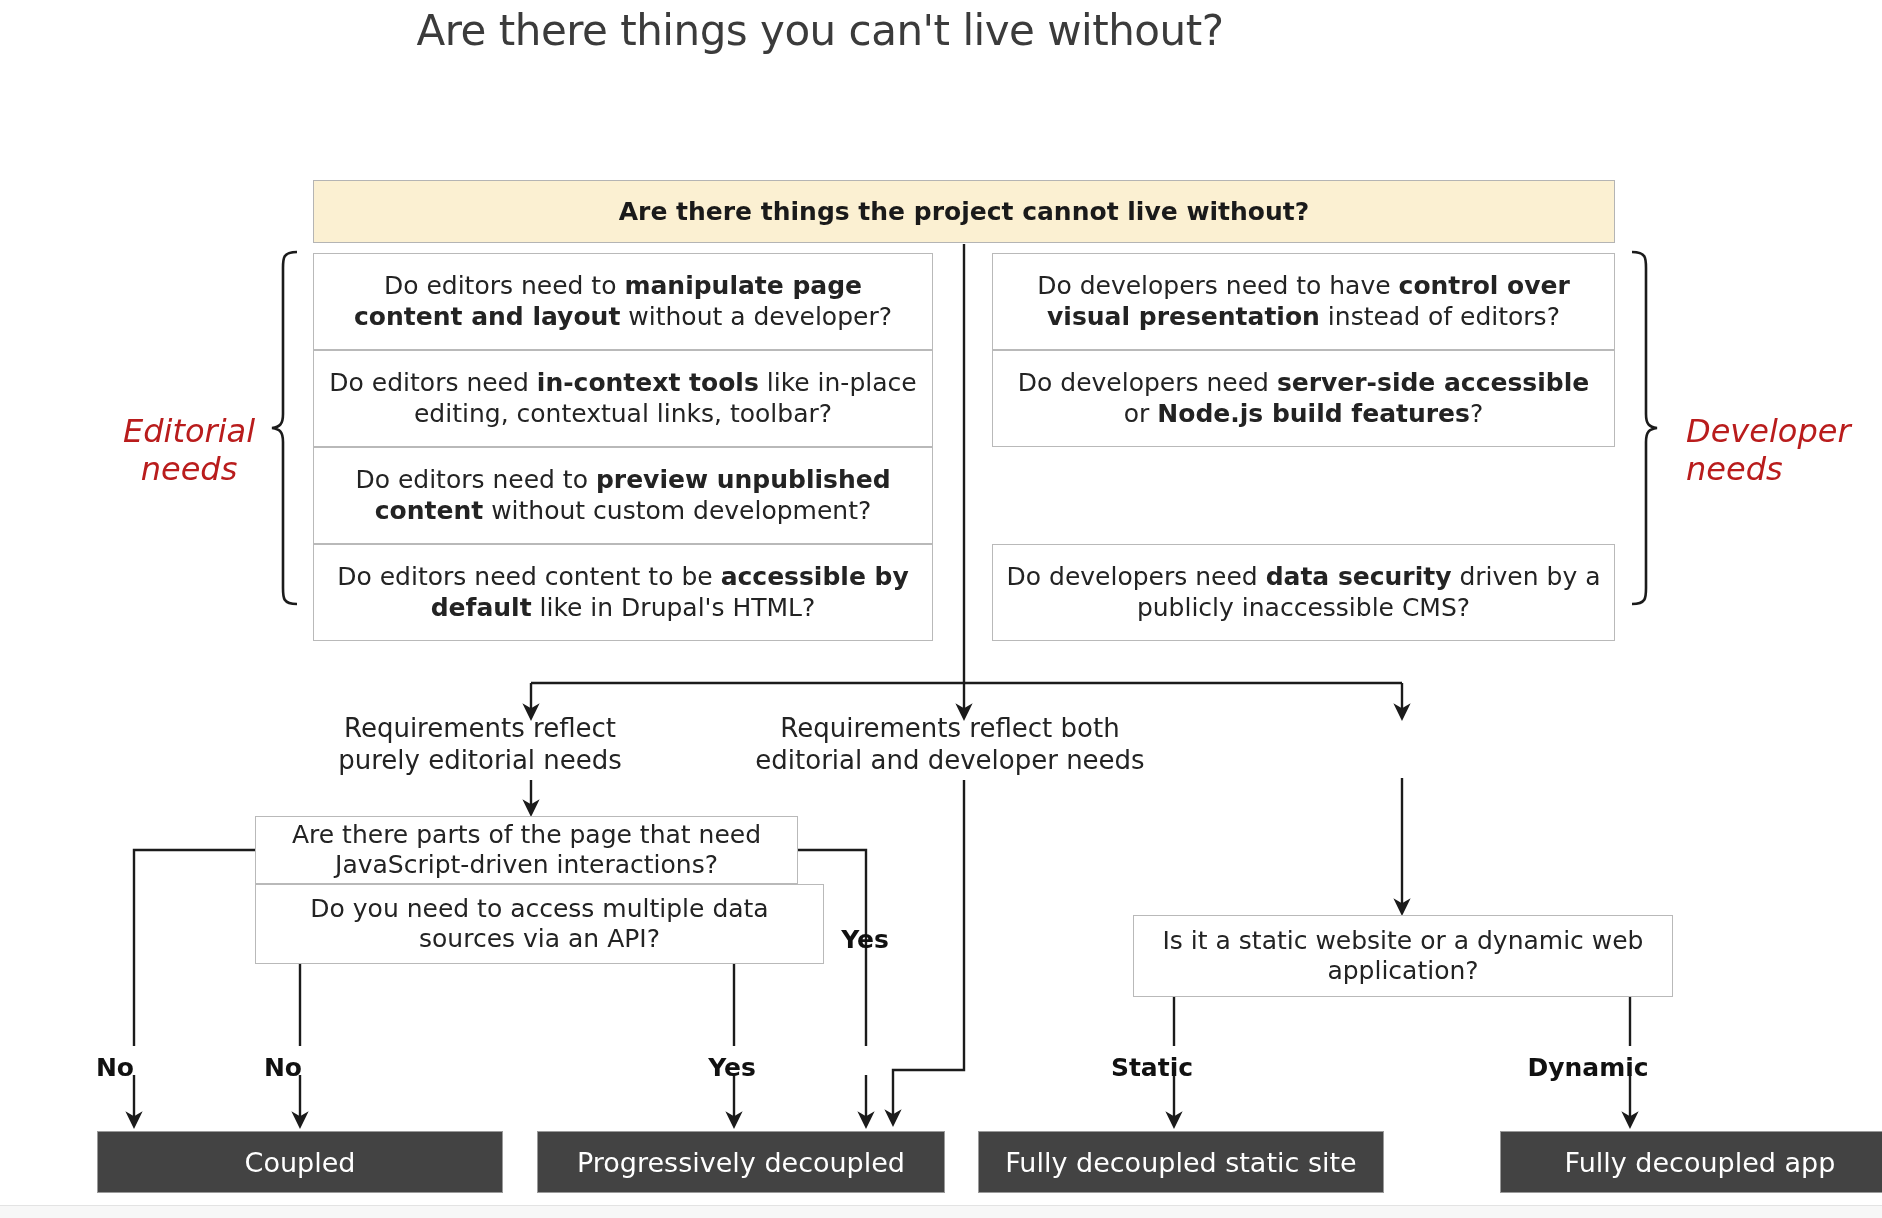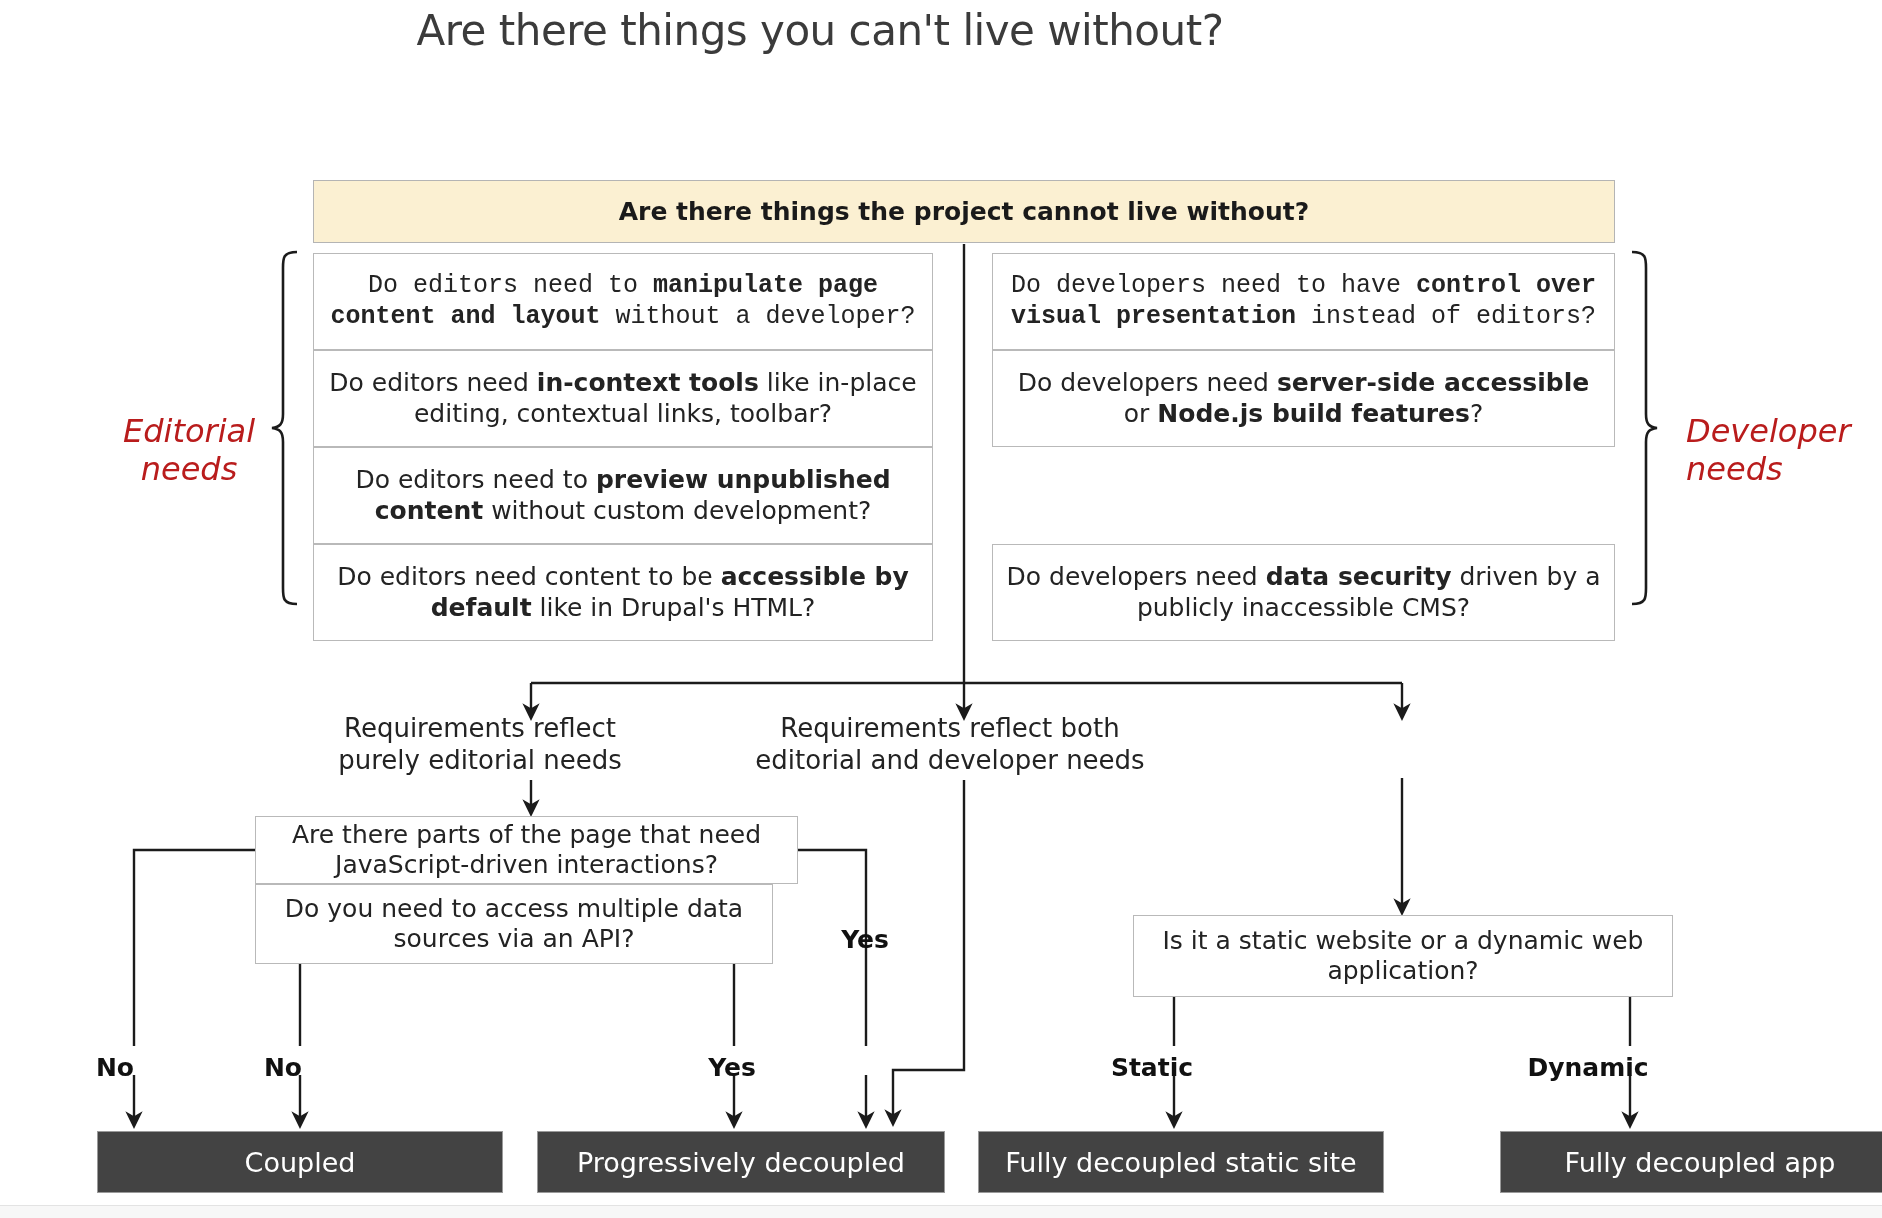--- a/index.html
+++ b/index.html
@@ -69,21 +69,21 @@
     text-align: center;
     font-size: 25px;
     line-height: 1.22;
     color: #232323;
     padding: 4px 12px;
   }
   .qcell b { font-weight: bold; }
   
   .col-l { left: 313px; width: 620px; }
   .col-r { left: 992px; width: 623px; }
-  .row1 { top: 253px; height: 97px; font-family: Liberation Mono, monospace; }
+  .row1 { top: 253px; height: 97px; }
   .row2 { top: 350px; height: 97px; }
   .row3 { top: 447px; height: 97px; }
   .row4 { top: 544px; height: 97px; }
 
   
   .brace-label {
     position: absolute;
     font-style: italic;
     font-size: 32px;
     line-height: 1.2;
@@ -114,21 +114,21 @@
     display: flex;
     align-items: center;
     justify-content: center;
     text-align: center;
     font-size: 25px;
     line-height: 1.22;
     color: #232323;
     padding: 4px 14px;
   }
   #js-box      { left: 255px; top: 816px; width: 543px; height: 68px; }
-  #api-box     { left: 255px; top: 884px; width: 518px; height: 80px; }
+  #api-box     { left: 255px; top: 884px; width: 569px; height: 80px; }
   #staticdyn-box { left: 1133px; top: 915px; width: 540px; height: 82px; }
 
   
   .edge-label {
     position: absolute;
     font-size: 25px;
     font-weight: bold;
     color: #111;
     text-align: center;
   }

